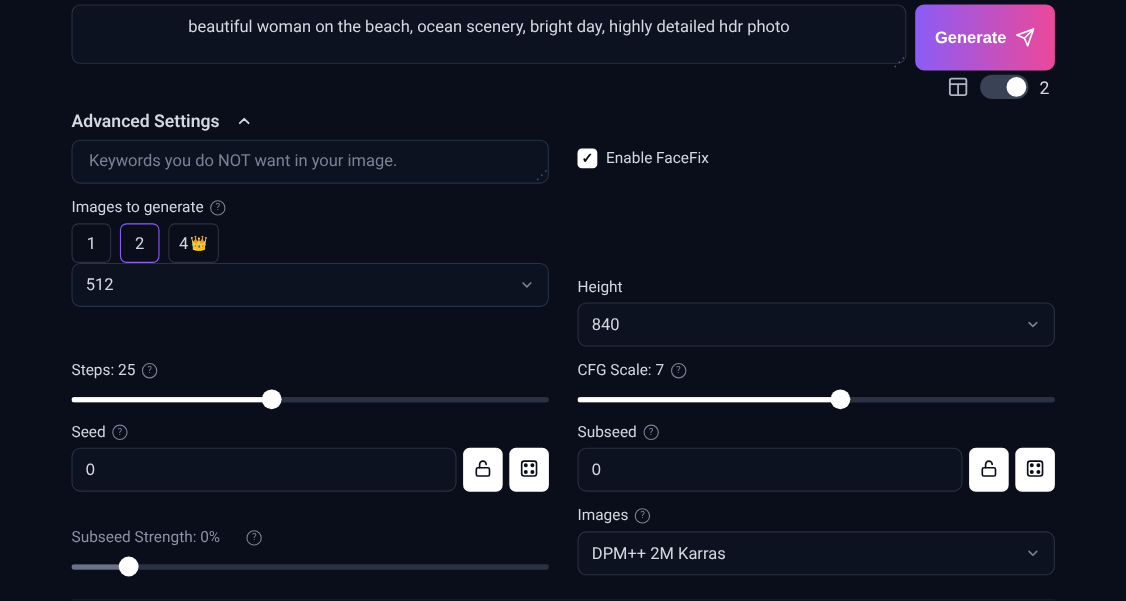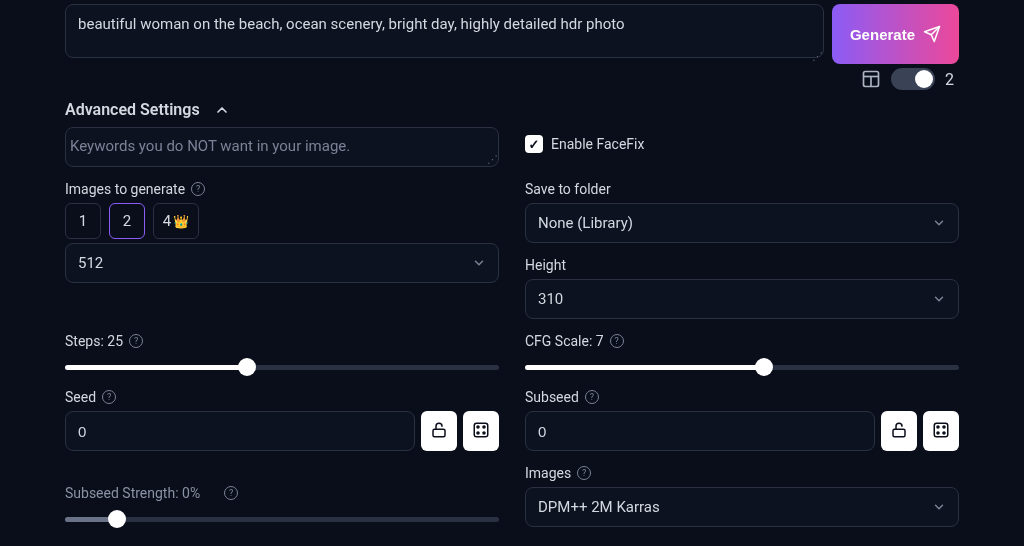--- a/index.html
+++ b/index.html
@@ -112,21 +112,21 @@
   .col {
     flex: 1;
     min-width: 0;
     display: flex;
     flex-direction: column;
   }
   .neg-box {
     border: 1px solid #2a3142;
     border-radius: 8px;
     background: #0d1220;
-    padding: 9px 4px;
+    padding: 9px 15px;
     color: #7a8296;
     font-size: 15px;
     position: relative;
     min-height: 40px;
   }
   .facefix-row {
     display: flex;
     align-items: center;
     gap: 8px;
     padding-top: 8px;
@@ -258,21 +258,21 @@
   hr.divider {
     border: none;
     border-top: 1px solid #1e2433;
     margin-top: 22px;
   }
 </style>
 </head>
 <body>
 
 <div class="prompt-row">
-  <div style="position:relative; flex:1;">
+  <div style="position:relative; flex:1;text-align:center;">
     <div class="prompt-box">beautiful woman on the beach, ocean scenery, bright day, highly detailed hdr photo</div>
     <span class="resize-corner">⋰</span>
   </div>
   <button class="generate-btn">
     <span>Generate</span>
     <span class="send-icon">
       <svg width="18" height="18" viewBox="0 0 24 24" fill="none" stroke="#fff" stroke-width="2" stroke-linecap="round" stroke-linejoin="round">
           <line x1="22" y1="2" x2="11" y2="13"></line>
           <polygon points="22 2 15 22 11 13 2 9 22 2"></polygon>
         </svg>
@@ -330,52 +330,39 @@
       </div>
       <div class="pill-row">
         <div class="pill">1</div>
         <div class="pill selected">2</div>
         <div class="pill wide">
           <span>4</span>
           <span class="crown">👑</span>
         </div>
       </div>
     </div>
-    <div class="col">
-      <div class="label">
-        <span>Save to folder</span>
-      </div>
-      <div class="select">
-        <span>None (Library)</span>
-        <span class="chev-down">
-          <svg width="14" height="14" viewBox="0 0 24 24" fill="none" stroke="currentColor" stroke-width="2.5" stroke-linecap="round" stroke-linejoin="round">
-              <polyline points="6 9 12 15 18 9"></polyline>
-            </svg>
-        </span>
-      </div>
-    </div>
   </div>
 
   <div class="row">
     <div class="col">
       <div class="select">
         <span>512</span>
         <span class="chev-down">
           <svg width="14" height="14" viewBox="0 0 24 24" fill="none" stroke="currentColor" stroke-width="2.5" stroke-linecap="round" stroke-linejoin="round">
               <polyline points="6 9 12 15 18 9"></polyline>
             </svg>
         </span>
       </div>
     </div>
     <div class="col">
       <div class="label">
           <span>Height</span>
         </div>
       <div class="select">
-        <span>310</span>
+        <span>840</span>
         <span class="chev-down">
           <svg width="14" height="14" viewBox="0 0 24 24" fill="none" stroke="currentColor" stroke-width="2.5" stroke-linecap="round" stroke-linejoin="round">
               <polyline points="6 9 12 15 18 9"></polyline>
             </svg>
         </span>
       </div>
     </div>
   </div>
 
   <div class="row">

